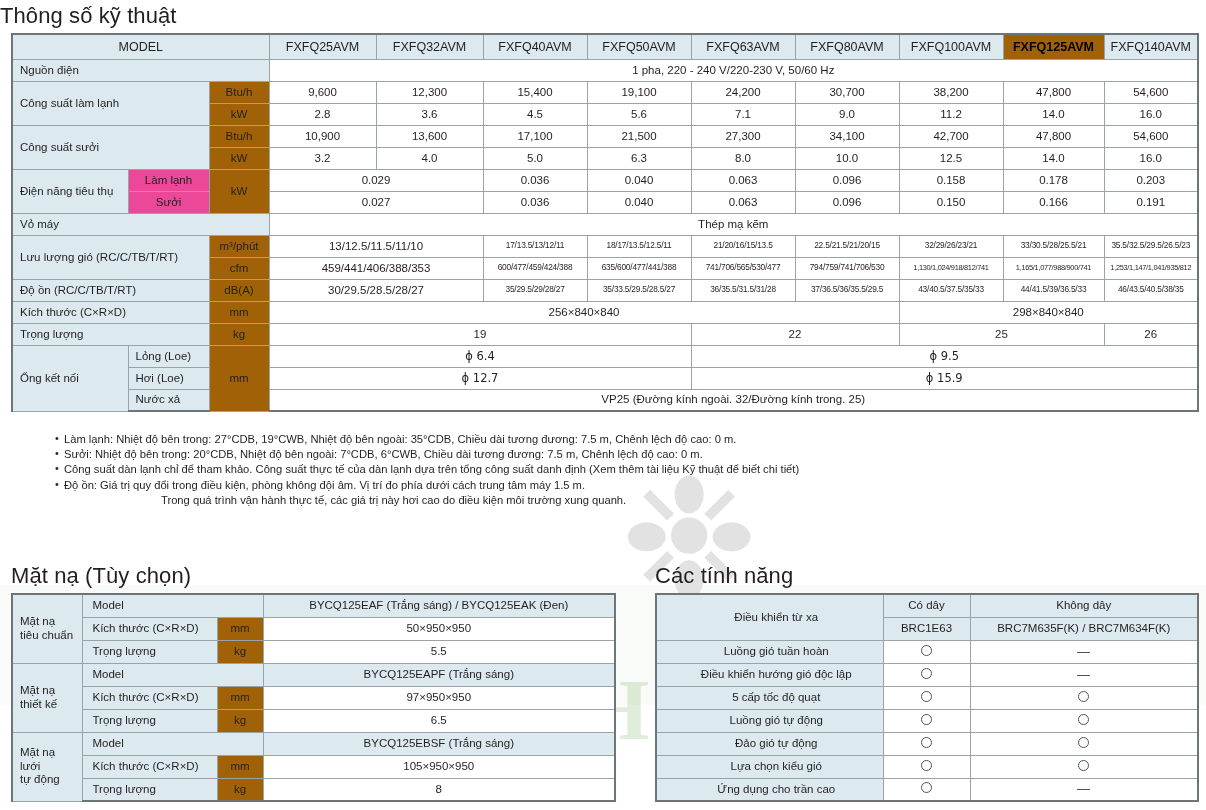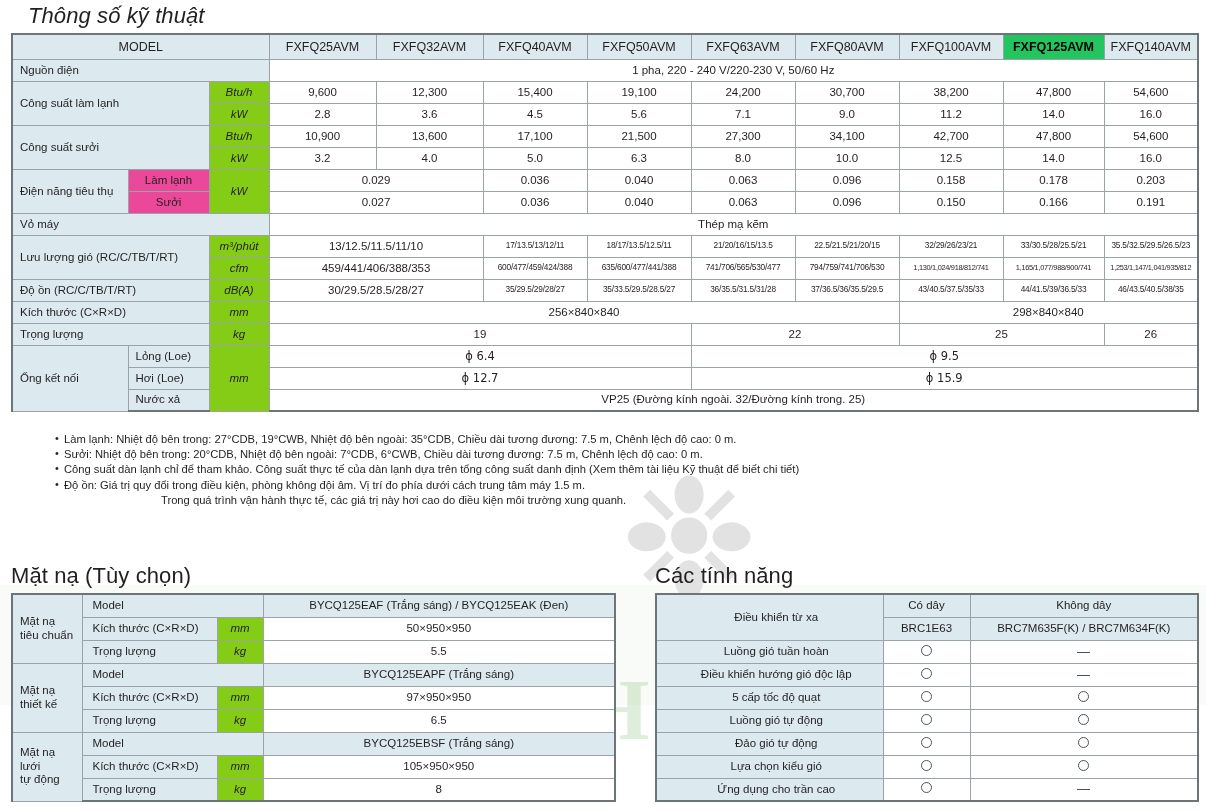--- a/index.html
+++ b/index.html
@@ -56,21 +56,21 @@
     left: 0px; top: 585px; width: 1206px; height: 120px;
     background: rgba(190,215,180,.10);
   }
 
   
   h1.title {
     position: absolute; margin: 0;
     font-size: 22px; font-weight: 400; color: #231f20;
     letter-spacing: .1px;
   }
-  #main-title { left: 28px; top: 3px; font-style: italic; }
+  #main-title { left: 0; top: 3px; }
   #mask-title { left: 11px; top: 563px; }
   #feat-title { left: 655px; top: 563px; }
 
   
   table {
     border-collapse: collapse;
     position: absolute;
     table-layout: fixed;
     background: transparent;
   }
@@ -80,22 +80,22 @@
     padding: 0 3px;
     text-align: center;
     vertical-align: middle;
     font-size: 11.5px;
     line-height: 1.12;
     background: #ffffff;
   }
   .hdr   { background: #dce9ef; }
   .lbl   { background: #dce9ef; text-align: left; padding-left: 7px; }
   .lblc  { background: #ec4899; }
-  .unit  { background: #84cc16; font-style: italic; }
-  .hi    { background: #22c55e; font-weight: 700; color: #000; }
+  .unit  { background: #a16207; }
+  .hi    { background: #a16207; font-weight: 700; color: #000; }
   .tiny  { font-size: 8.3px; letter-spacing: -.2px; }
   .xtiny { font-size: 7.4px; letter-spacing: -.3px; }
 
   
   #spec-table { left: 11px; top: 33px; width: 1186px; }
   #spec-table td { height: 22px; }
   #spec-table .modelhdr { font-size: 12.5px; height: 25px; }
   #spec-table .outer-top td { border-top: 2px solid #6d7578; }
   #spec-table .outer-bot td { border-bottom: 2px solid #6d7578; }
   #spec-table .lcap { border-left: 2px solid #6d7578; }

